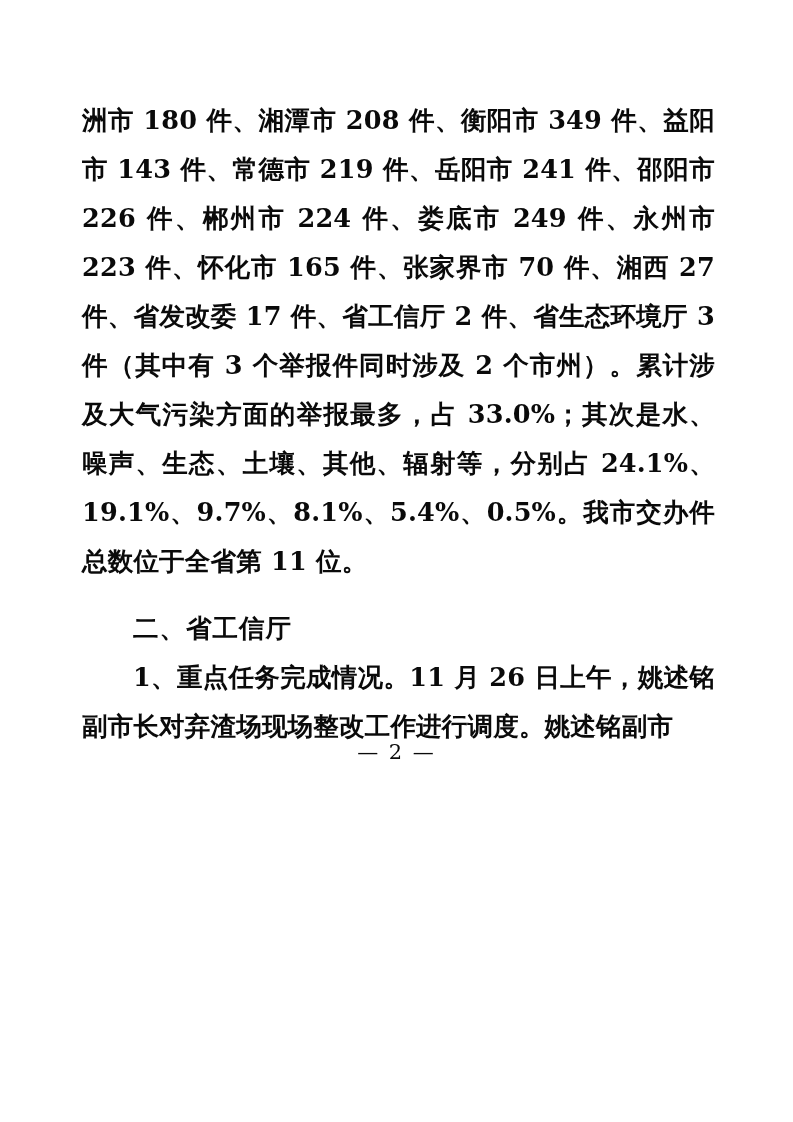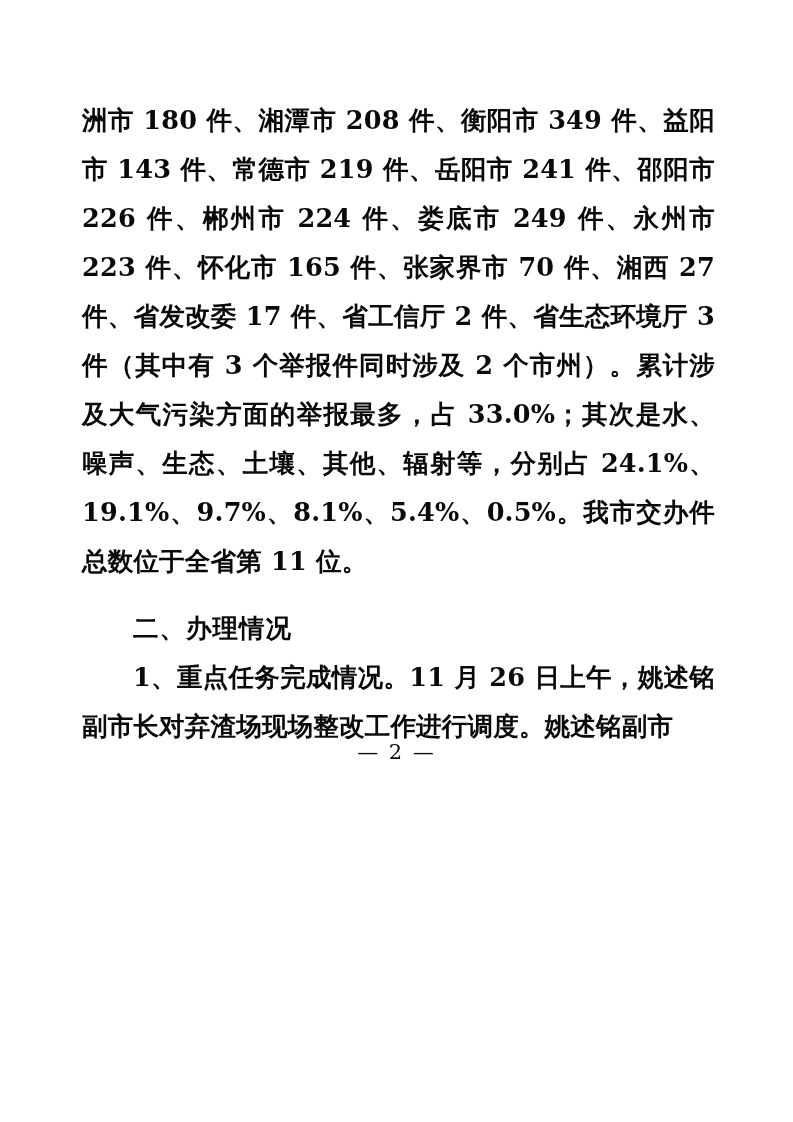--- a/index.html
+++ b/index.html
@@ -67,20 +67,20 @@
 <body>
 
 <div class="page">
   <div class="doc-body">
 
     <p class="para">洲市 180 件、湘潭市 208 件、衡阳市 349 件、益阳市 143 件、常德市 219 件、岳阳市 241 件、邵阳市 226 件、郴州市 224 件、娄底市 249 件、永州市 223 件、怀化市 165 件、张家界市 70 件、湘西 27 件、省发改委 17 件、省工信厅 2 件、省生态环境厅 3 件（其中有 3 个举报件同时涉及 2 个市州）。累计涉及大气污染方面的举报最多，占 33.0%；其次是水、噪声、生态、土壤、其他、辐射等，分别占 24.1%、19.1%、9.7%、8.1%、5.4%、0.5%。我市交办件总数位于全省第 11 位。</p>
 
 
     <div class="spacer"></div>
 
-    <p class="section-heading">二、办理情况</p>
+    <p class="section-heading">二、省工信厅</p>
 
     <p class="para indent2">1、重点任务完成情况。11 月 26 日上午，姚述铭副市长对弃渣场现场整改工作进行调度。姚述铭副市</p>
 
   </div>
 
   <div class="page-footer">— 2 —</div>
 </div>
 
 </body></html>

